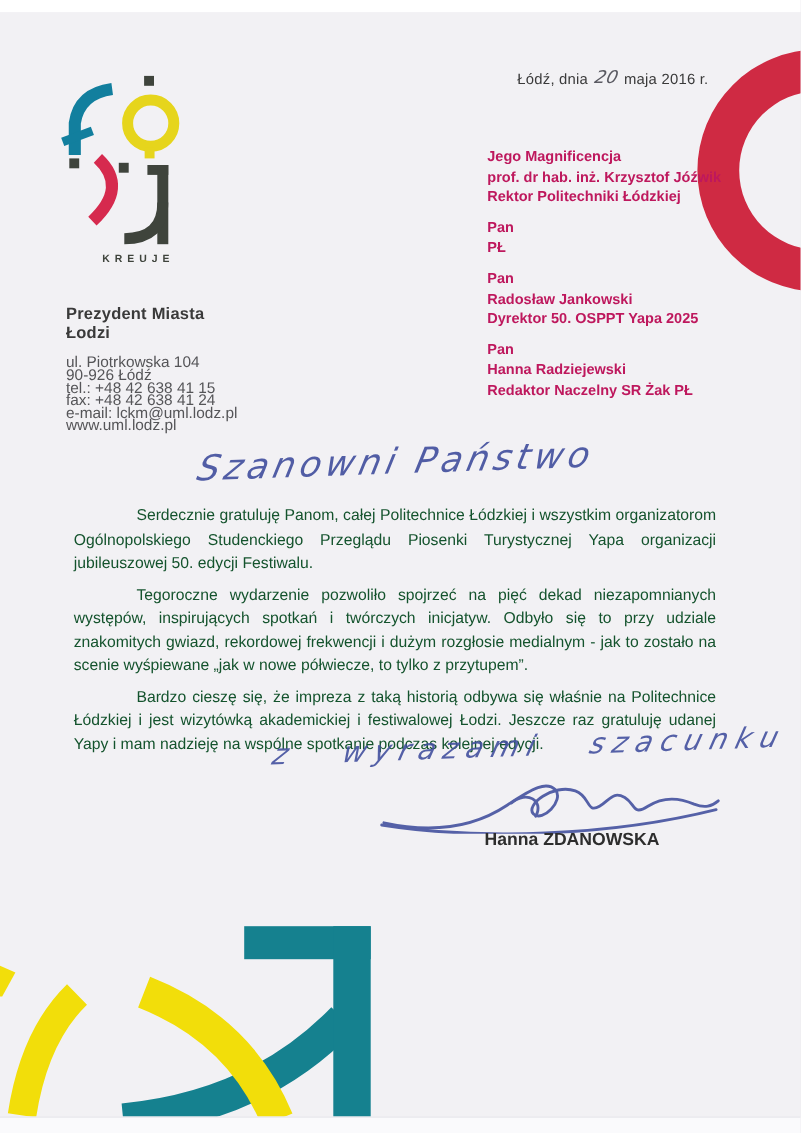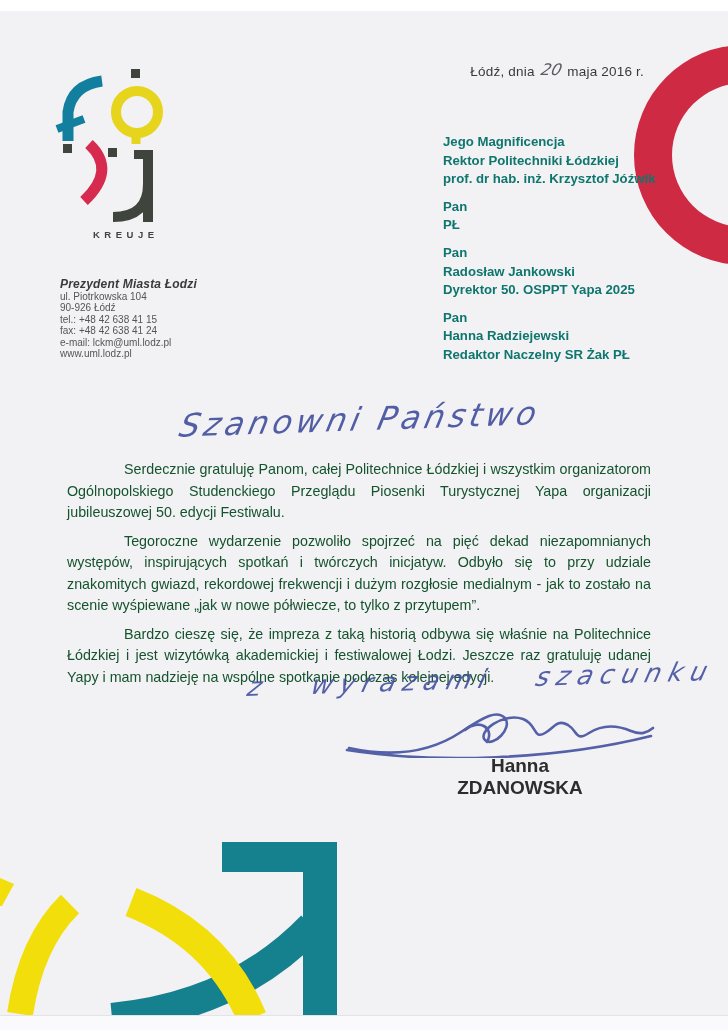--- a/index.html
+++ b/index.html
@@ -14,42 +14,42 @@
   .date-day{display:inline-block;font-family:"DejaVu Sans",sans-serif;font-style:italic;
     font-size:16px;color:#5a5a62;transform:skewX(-14deg) translateY(-1px);padding:0 2px;}
 
   .red-arc{position:absolute;top:42px;right:0;width:106px;height:226px;}
 
   .logo{position:absolute;left:55px;top:66px;width:150px;height:180px;}
   .logo text{font-family:"Liberation Sans",sans-serif;font-weight:bold;font-size:9.5px;
     letter-spacing:4.5px;fill:#3f443c;}
 
   .sender{position:absolute;left:60px;top:277px;width:170px;}
-  .sender-title{font-size:12px;font-weight:bold;color:#3a3a3a;letter-spacing:.2px;font-style:italic;}
-  .sender-address{font-size:10px;line-height:11.4px;color:#555558;}
+  .sender-title{font-size:15px;font-weight:bold;color:#3a3a3a;letter-spacing:.2px;}
+  .sender-address{margin-top:13px;font-size:14px;line-height:11.4px;color:#555558;}
 
   .recipients{position:absolute;left:443px;top:133px;width:260px;}
   .rgroup{margin-bottom:9px;}
-  .rline{font-size:13.2px;font-weight:bold;line-height:18.6px;color:#0f766e;}
+  .rline{font-size:13.2px;font-weight:bold;line-height:18.6px;color:#be185d;}
 
   .salutation{position:absolute;left:180px;top:400px;width:380px;
     font-size:32px;letter-spacing:4px;white-space:nowrap;
     transform:rotate(-2deg) skewX(-14deg);opacity:.92;}
 
   .bodytext{position:absolute;left:67px;top:459px;width:584px;}
   .bodytext p{margin:0 0 7px 0;font-size:14.3px;line-height:21.5px;text-align:justify;
     text-indent:57px;color:#14532d;}
 
   .closing{position:absolute;left:248px;top:664px;width:460px;
     font-size:26px;letter-spacing:7px;word-spacing:28px;white-space:nowrap;
     transform:rotate(-2deg) skewX(-16deg);opacity:.9;}
 
   .signature-svg{position:absolute;left:345px;top:698px;width:315px;height:60px;}
   .signer-name{position:absolute;left:430px;top:755px;width:180px;text-align:center;
-    font-size:19px;font-weight:bold;color:#2d2d2d;}
+    font-size:16px;font-weight:bold;color:#2d2d2d;}
 
   .bottom-deco{position:absolute;left:0;top:840px;width:400px;height:176px;}
 </style>
 </head>
 <body>
 
 <div class="page">
 
   <div class="scan-edge-top"></div>
 
@@ -91,22 +91,22 @@
       <div>tel.: +48 42 638 41 15</div>
       <div>fax: +48 42 638 41 24</div>
       <div>e-mail: lckm@uml.lodz.pl</div>
       <div>www.uml.lodz.pl</div>
     </div>
   </div>
 
   <div class="recipients">
     <div class="rgroup">
       <div class="rline">Jego Magnificencja</div>
+      <div class="rline">prof. dr hab. inż. Krzysztof Jóźwik</div>
       <div class="rline">Rektor Politechniki Łódzkiej</div>
-      <div class="rline">prof. dr hab. inż. Krzysztof Jóźwik</div>
     </div>
     <div class="rgroup">
       <div class="rline">Pan</div>
       <div class="rline">PŁ</div>
     </div>
     <div class="rgroup">
       <div class="rline">Pan</div>
       <div class="rline">Radosław Jankowski</div>
       <div class="rline">Dyrektor 50. OSPPT Yapa 2025</div>
     </div>

